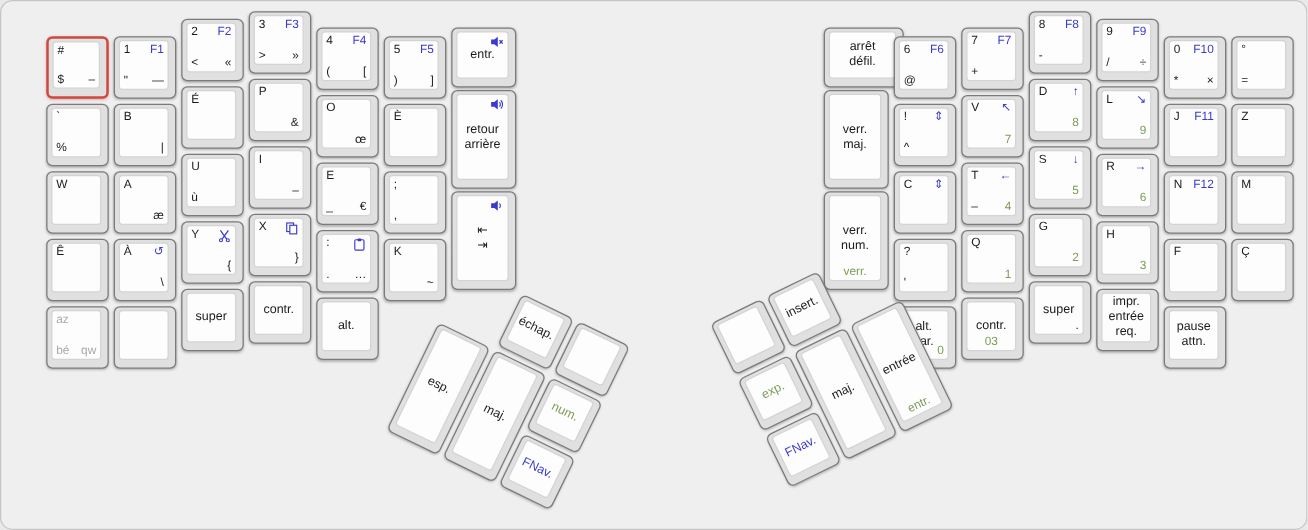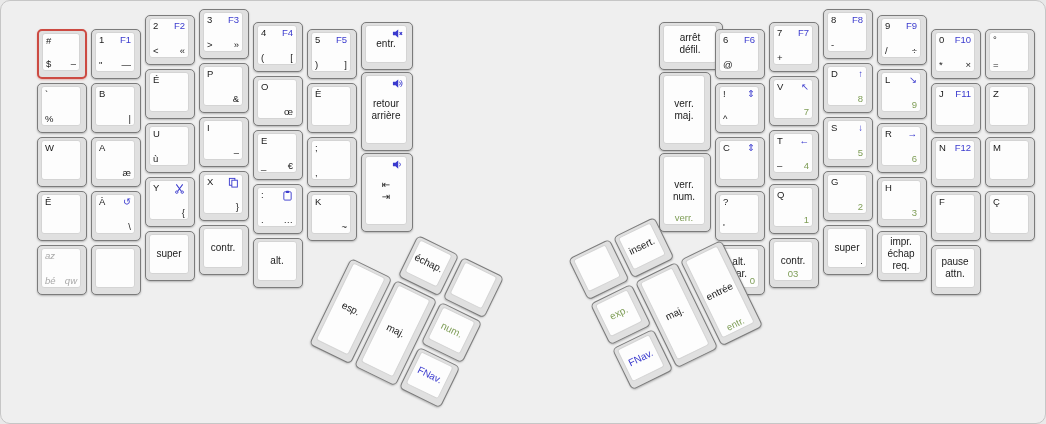--- a/index.html
+++ b/index.html
@@ -15,21 +15,21 @@
   .lab { position:absolute; font-size:9.5px; color:#1b1b1b; line-height:1; white-space:pre-line; }
   .tl { top:2px; left:3px; }
   .tr { top:2px; right:3px; }
   .bl { bottom:2px; left:3px; }
   .br { bottom:2px; right:3px; }
   .bc { bottom:2px; left:0; right:0; text-align:center; }
   .c  { top:0; left:0; right:0; bottom:0; display:flex; align-items:center; justify-content:center;
         text-align:center; font-size:10px; line-height:1.18; }
   .blue  { color:#3a3ace; }
   .green { color:#7e9d56; }
-  .dim   { color:#a9a9a9;font-style:italic; }
+  .dim   { color:#a9a9a9; }
   .ic svg { width:11px; height:11px; display:block; }
 </style>
 </head>
 <body>
 
 <div class="canvas">
   <div>
       <div class="cluster" style="left: 0px; top: 0px;">
         <div class="key sel" style="left: 36px; top: 28px; width: 50px; height: 50px;">
           <div class="face">
@@ -427,21 +427,21 @@
         </div>
         <div class="key" style="left: 876px; top: 176px; width: 50px; height: 50px;">
           <div class="face">
             <span class="lab tl">H</span>
             <span class="lab br green">3</span>
           </div>
         </div>
         <div class="key" style="left: 876px; top: 230px; width: 50px; height: 50px;">
           <div class="face">
             <span class="lab c">impr.
-échap
+entrée
 req.</span>
           </div>
         </div>
         <div class="key" style="left: 930px; top: 28px; width: 50px; height: 50px;">
           <div class="face">
             <span class="lab tl">0</span>
             <span class="lab tr blue">F10</span>
             <span class="lab bl">*</span>
             <span class="lab br">×</span>
           </div>

